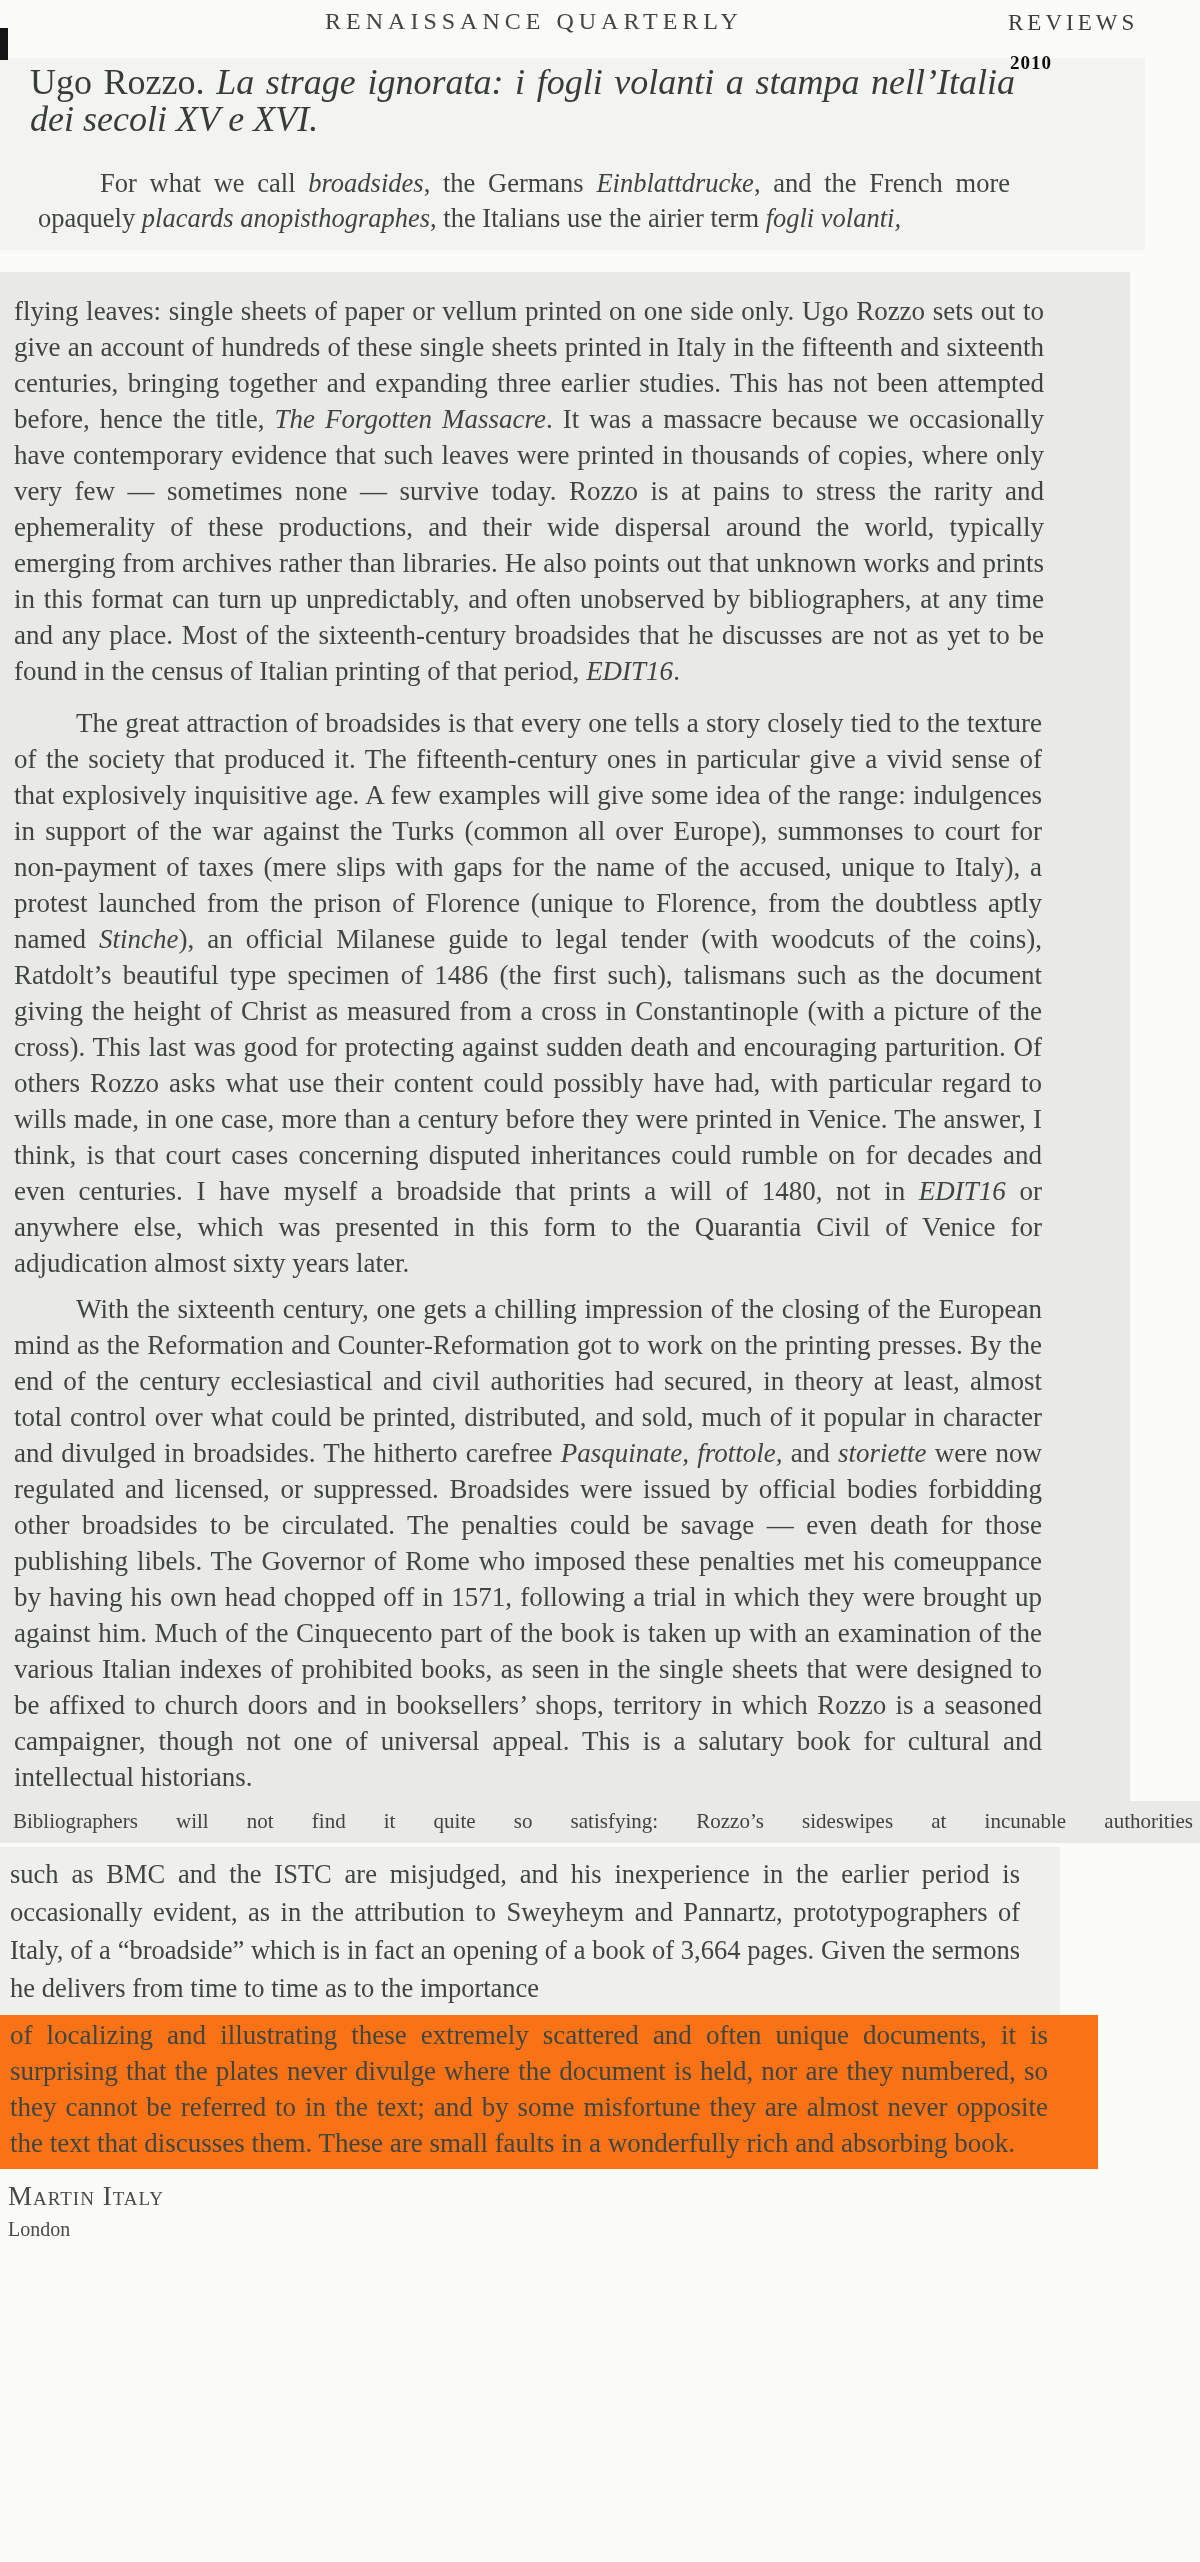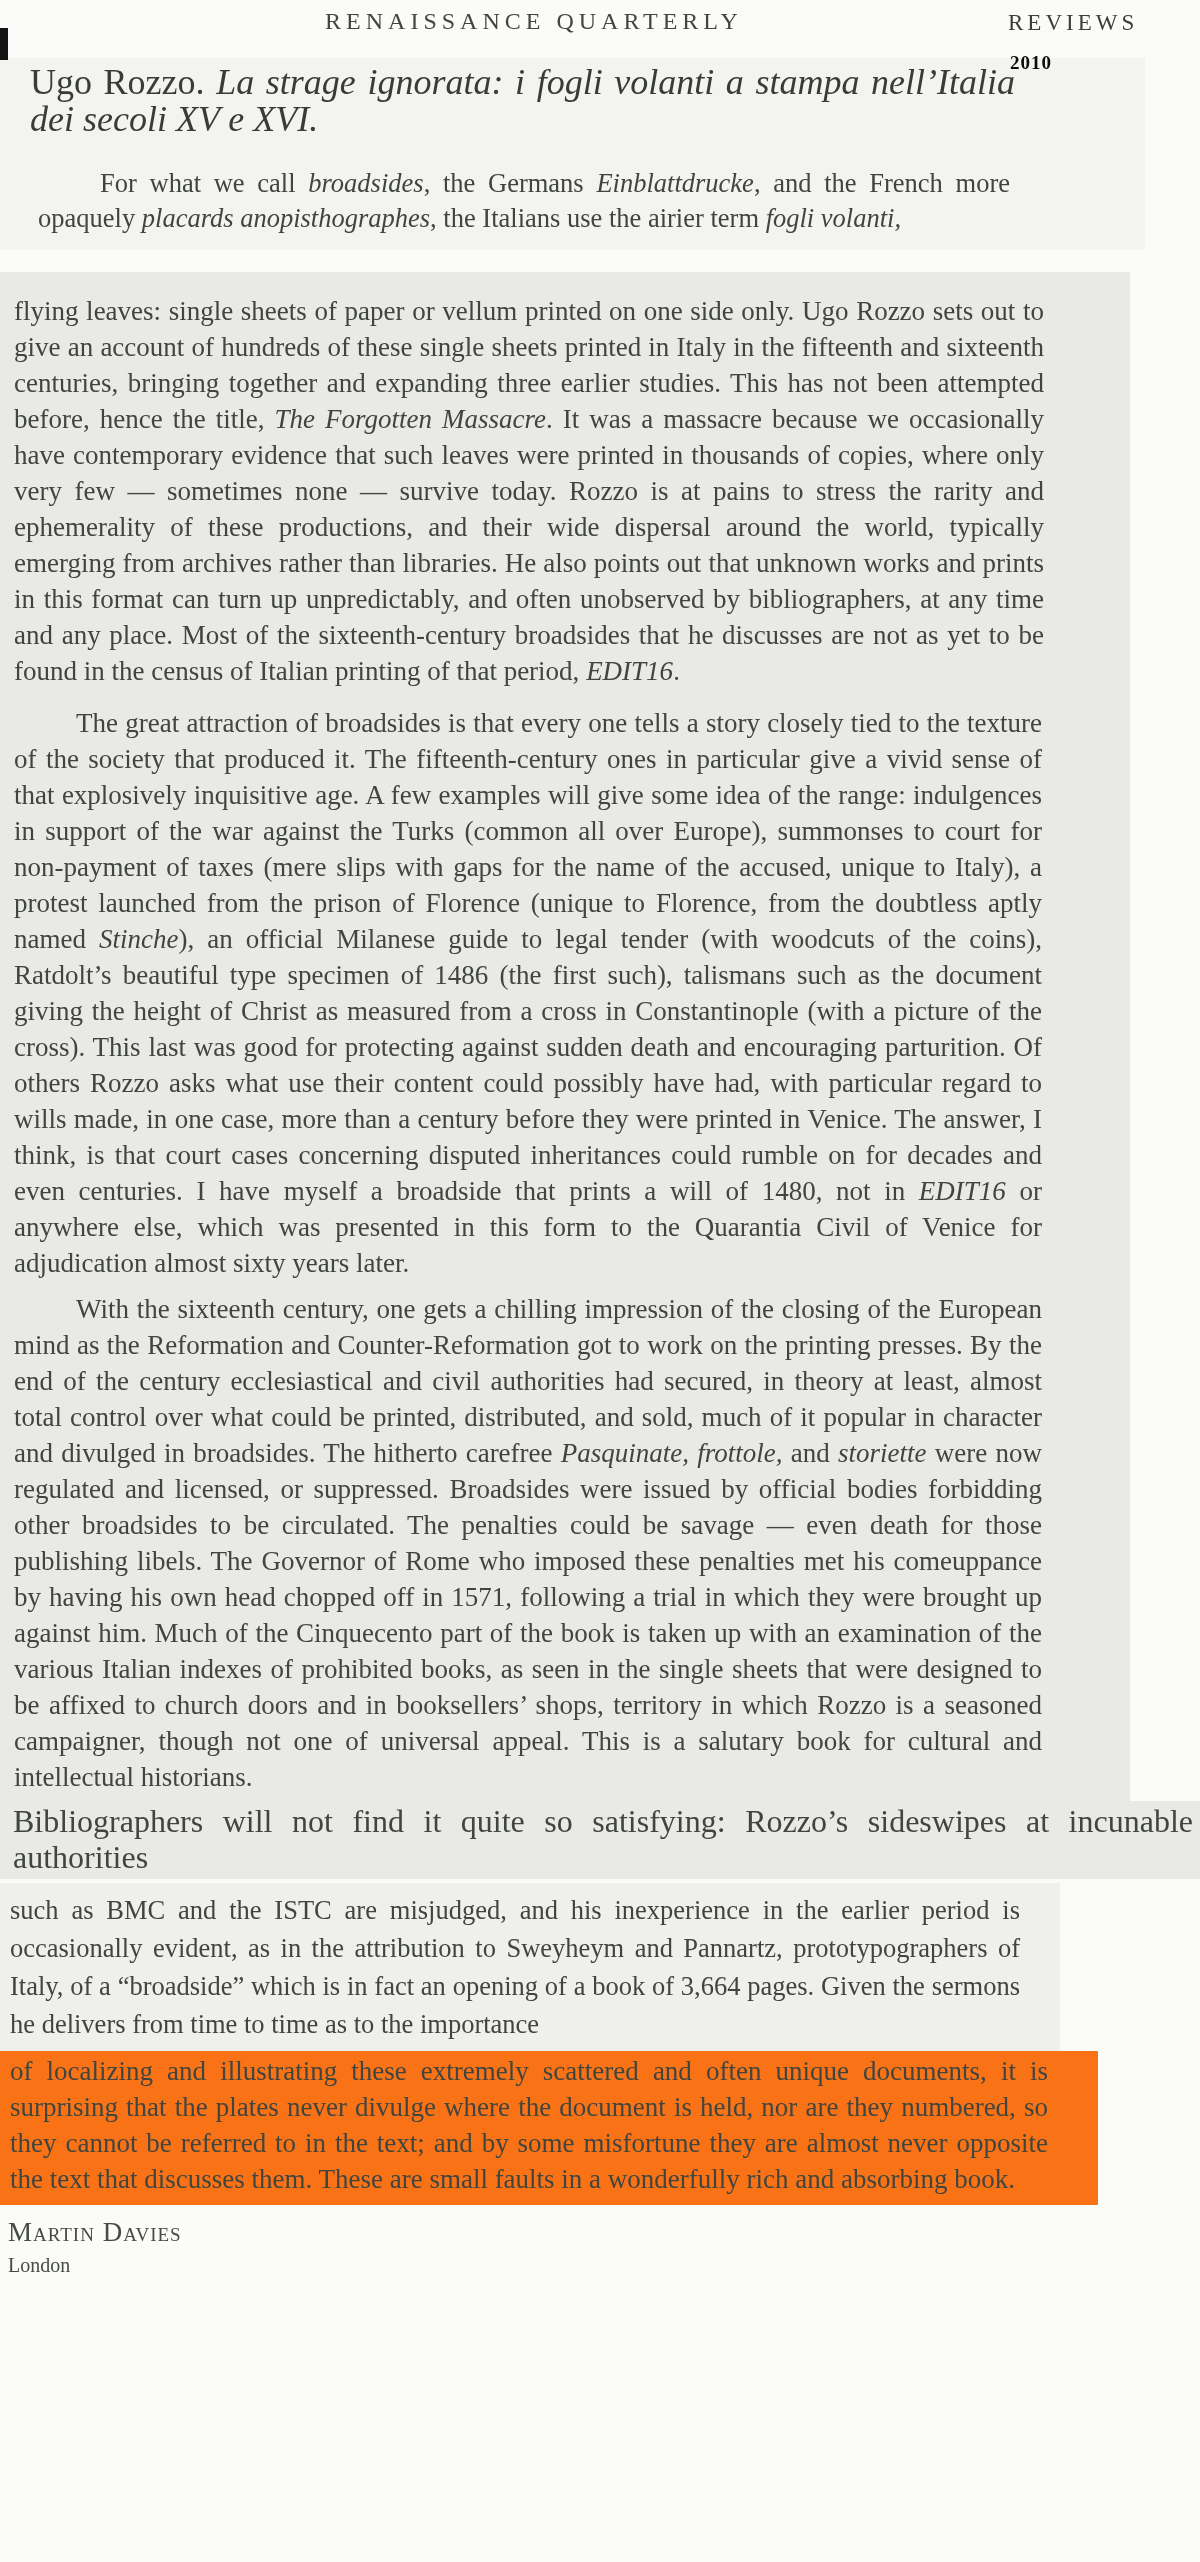--- a/index.html
+++ b/index.html
@@ -50,21 +50,21 @@
   .strip-b {
     margin-top:22px; width:1130px; background:#e9e9e6;
     padding:21px 0 6px 0;
   }
   .strip-b .cont { margin:0 0 0 14px; width:1030px; }
   .strip-b .para { margin:16px 0 0 14px; width:1028px; text-indent:62px; }
   .strip-b .p3a  { margin-top:10px; }
   .strip-wide { width:1200px; background:#e9e9e6; padding:2px 0 4px 0; }
   .wideline {
     margin:0 0 0 13px; width:1180px;
-    font-size:32px; line-height:36px;
+    font-size:21px; line-height:36px;
     text-align:justify; text-align-last:justify; color:#41453f;
   }
   .strip-c {
     margin-top:4px; width:1060px; background:#efefec; padding:8px 0 8px 0;
   }
   .strip-c .cont { margin:0 0 0 10px; width:1010px; font-size:26.5px; line-height:38px; }
   .strip-d { width:1098px; background:#f97316; padding:2px 0 8px 0; }
   .strip-d .cont { margin:0 0 0 10px; width:1038px; }
   .signature { margin:12px 0 0 8px; color:#474b45; }
   .sig-name  { font-variant:small-caps; font-size:27px; letter-spacing:1px; }
@@ -99,17 +99,17 @@
 
   <section class="strip strip-c">
     <p class="bodytext cont"><span>such as BMC and the ISTC are misjudged, and his inexperience in the earlier period is occasionally evident, as in the attribution to Sweyheym and Pannartz, prototypographers of Italy, of a “broadside” which is in fact an opening of a book of 3,664 pages. Given the sermons he delivers from time to time as to the importance</span></p>
   </section>
 
   <section class="strip strip-d">
     <p class="bodytext cont"><span>of localizing and illustrating these extremely scattered and often unique documents, it is surprising that the plates never divulge where the document is held, nor are they numbered, so they cannot be referred to in the text; and by some misfortune they are almost never opposite the text that discusses them. These are small faults in a wonderfully rich and absorbing book.</span></p>
   </section>
 
   <footer class="signature">
-    <div class="sig-name">Martin Davies</div>
+    <div class="sig-name">Martin Italy</div>
     <div class="sig-place">London</div>
   </footer>
 
 </div>
 
 </body></html>

